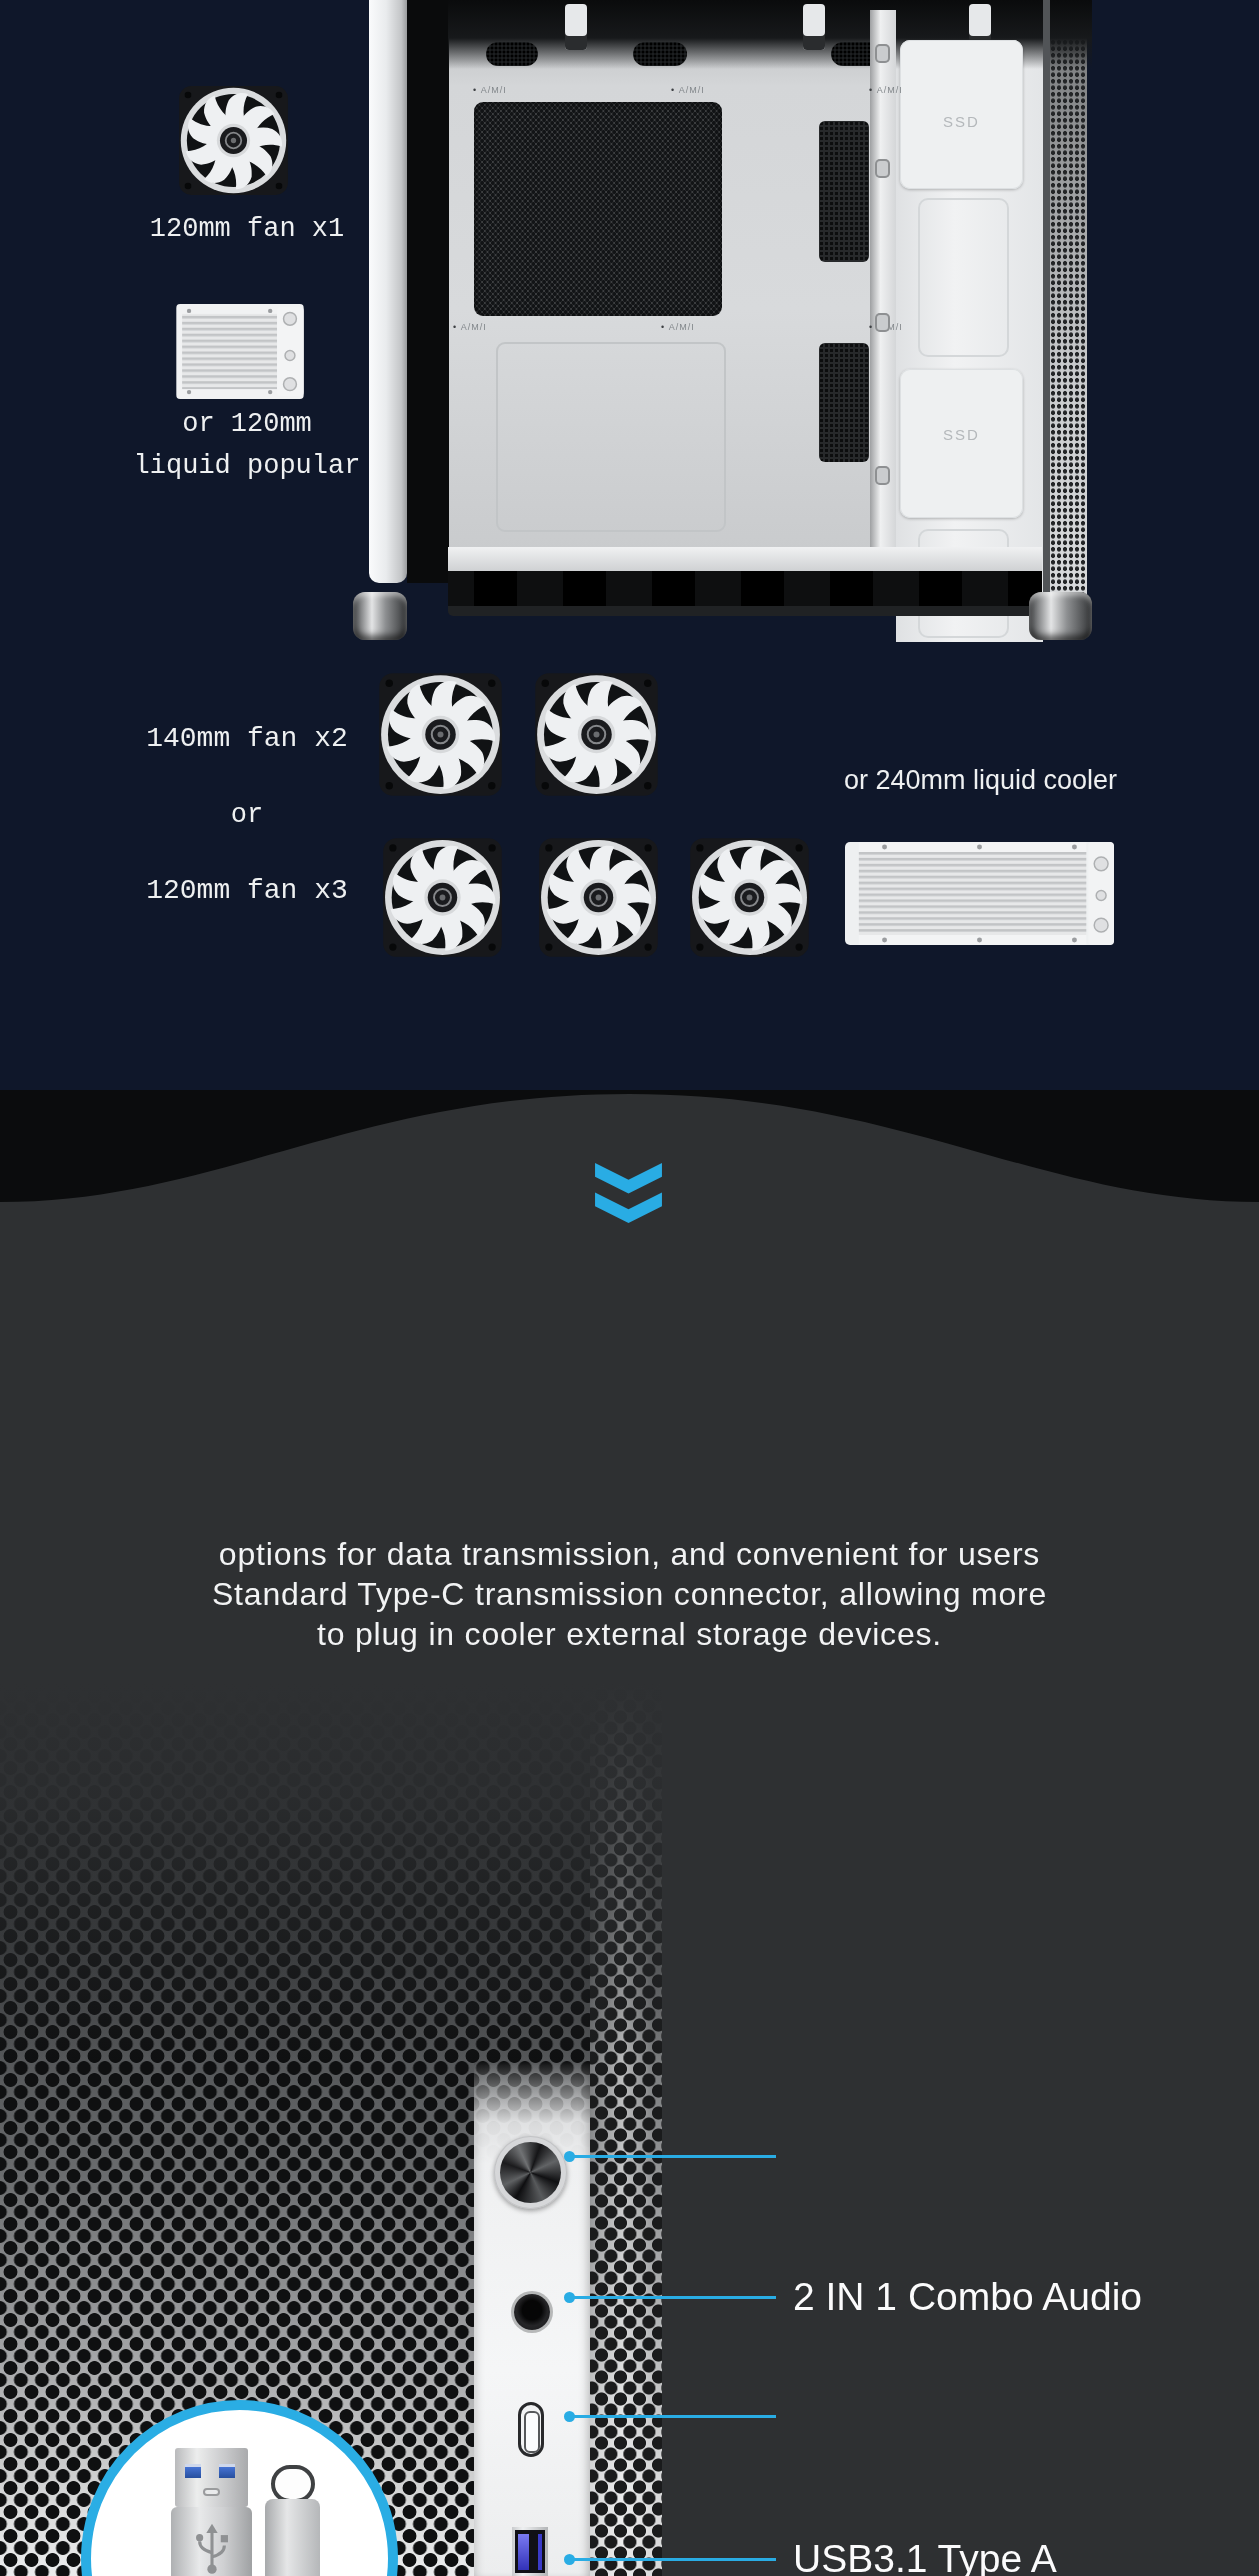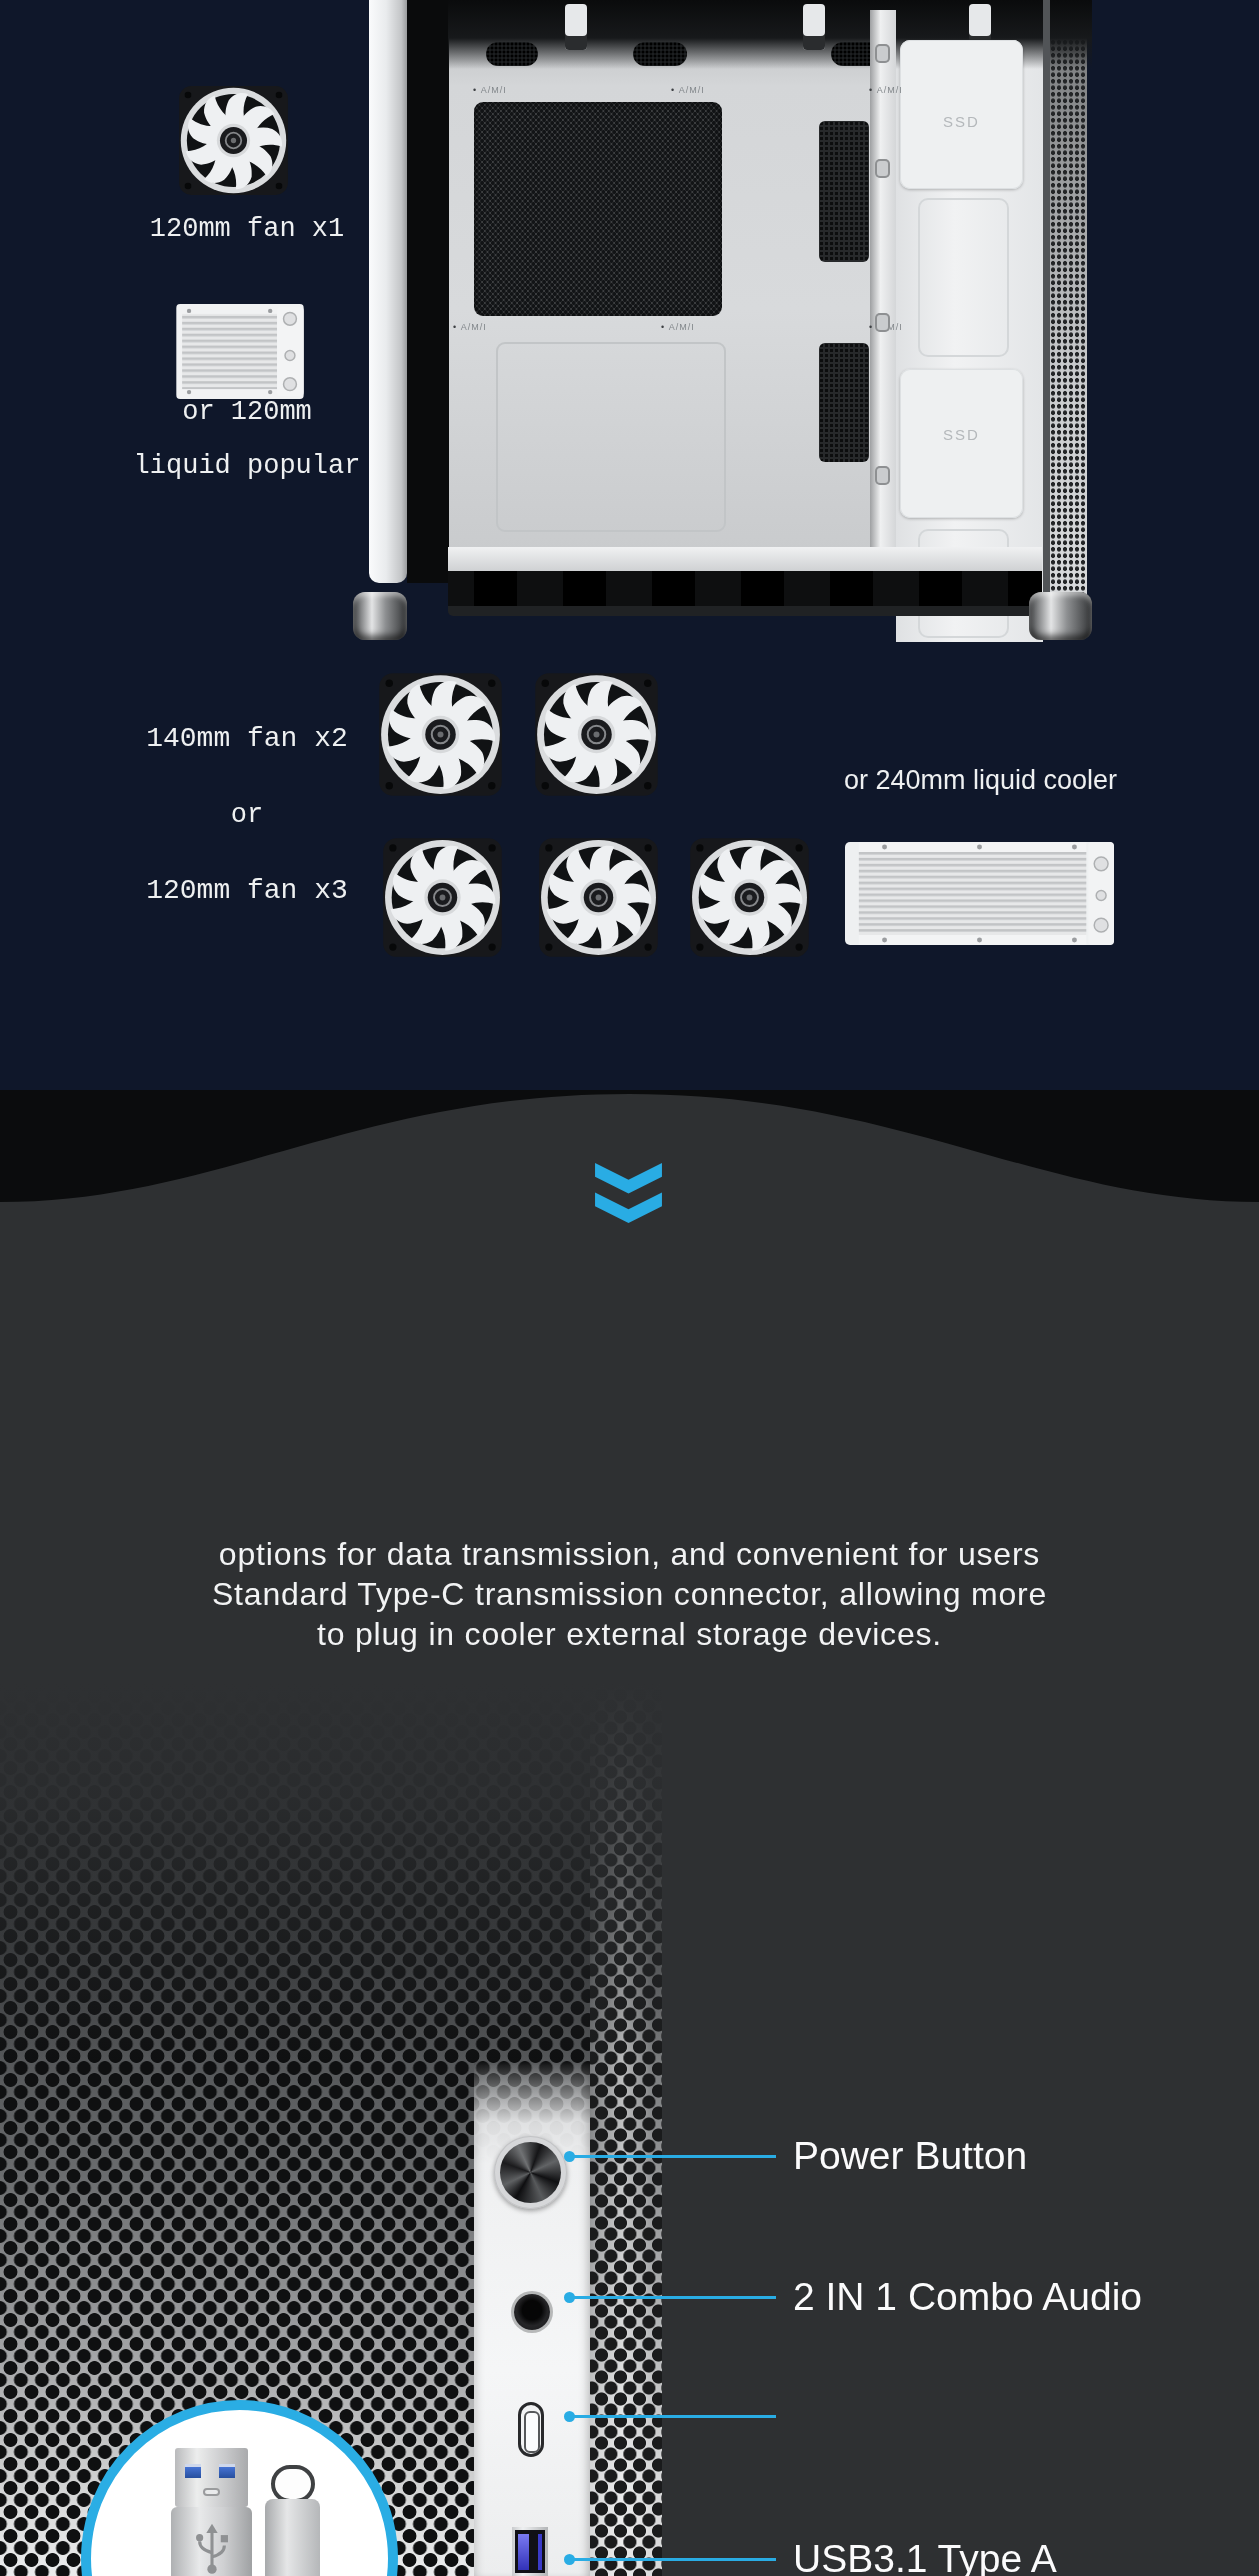--- a/index.html
+++ b/index.html
@@ -262,21 +262,21 @@
     </div>
 
     <svg class="abs" style="left:178px;top:85px;width:111px;height:111px" viewBox="0 0 112 112" width="111" height="111">
         <use href="#fanSym"></use>
       </svg>
     <div class="abs lbl lblbox" style="top:213px">120mm fan x1</div>
 
     <svg class="abs" style="left:176px;top:304px;width:128px;height:95px" viewBox="0 0 129 96" width="128" height="95">
         <use href="#rad120"></use>
       </svg>
-    <div class="abs lbl lblbox" style="top:396px">or 120mm</div>
+    <div class="abs lbl lblbox" style="top:408px">or 120mm</div>
     <div class="abs lbl lblbox" style="top:450px">liquid popular</div>
 
     <div class="abs lbl lblbox" style="top:723px;font-size:28px">140mm fan x2</div>
     <div class="abs lbl lblbox" style="top:799px">or</div>
     <div class="abs lbl lblbox" style="top:875px;font-size:28px">120mm fan x3</div>
 
     <svg class="abs" style="left:378px;top:672px;width:125px;height:125px" viewBox="0 0 126 126" width="125" height="125">
         <use href="#fanSym"></use>
       </svg>
     <svg class="abs" style="left:534px;top:672px;width:125px;height:125px" viewBox="0 0 126 126" width="125" height="125">
@@ -330,21 +330,20 @@
   </div>
   <div class="abs typea">
     <div class="typea-inner">
       <div class="typea-tongue"></div>
       <div class="typea-bar"></div>
     </div>
   </div>
 
   <div class="abs leaddot" style="top:2151px"></div>
   <div class="abs lead" style="top:2155px"></div>
-  <div class="abs iolabel" style="top:2134px">Power Button</div>
 
   <div class="abs leaddot" style="top:2292px"></div>
   <div class="abs lead" style="top:2296px"></div>
   <div class="abs iolabel" style="top:2275px">2 IN 1 Combo Audio</div>
 
   <div class="abs leaddot" style="top:2411px"></div>
   <div class="abs lead" style="top:2415px"></div>
 
   <div class="abs leaddot" style="top:2554px"></div>
   <div class="abs lead" style="top:2558px"></div>

